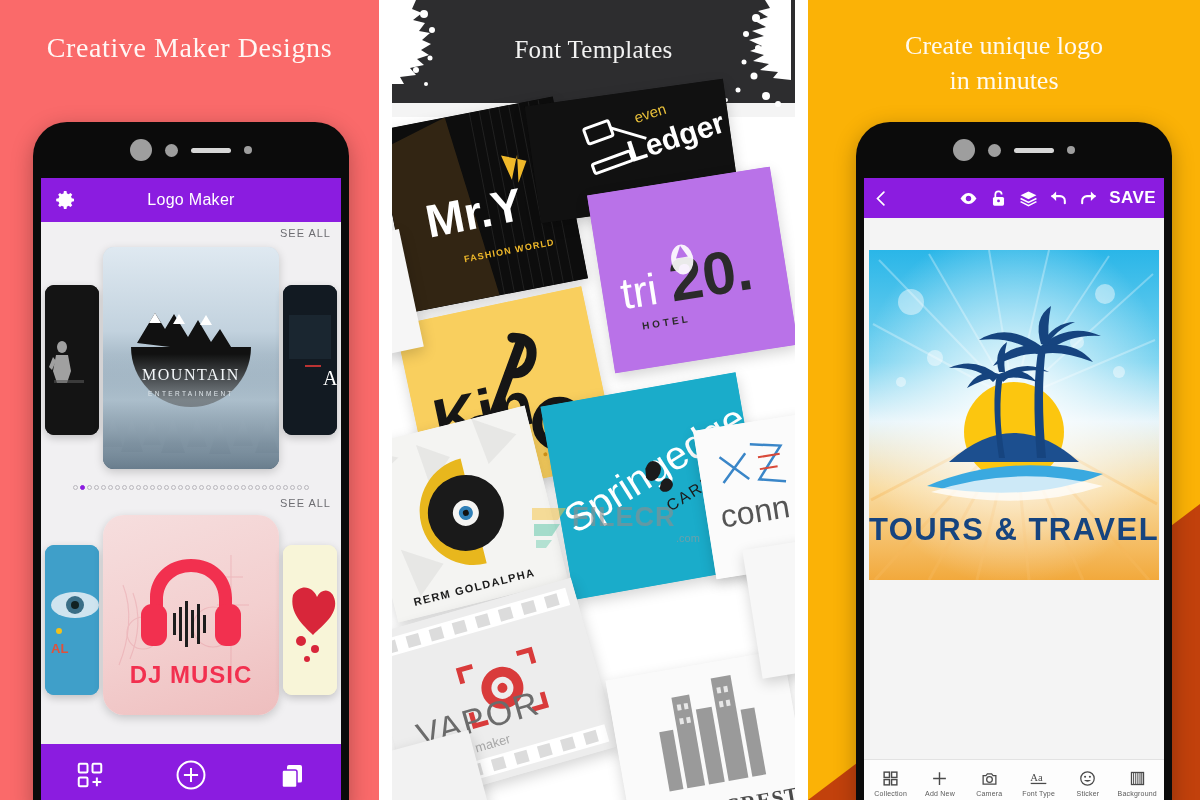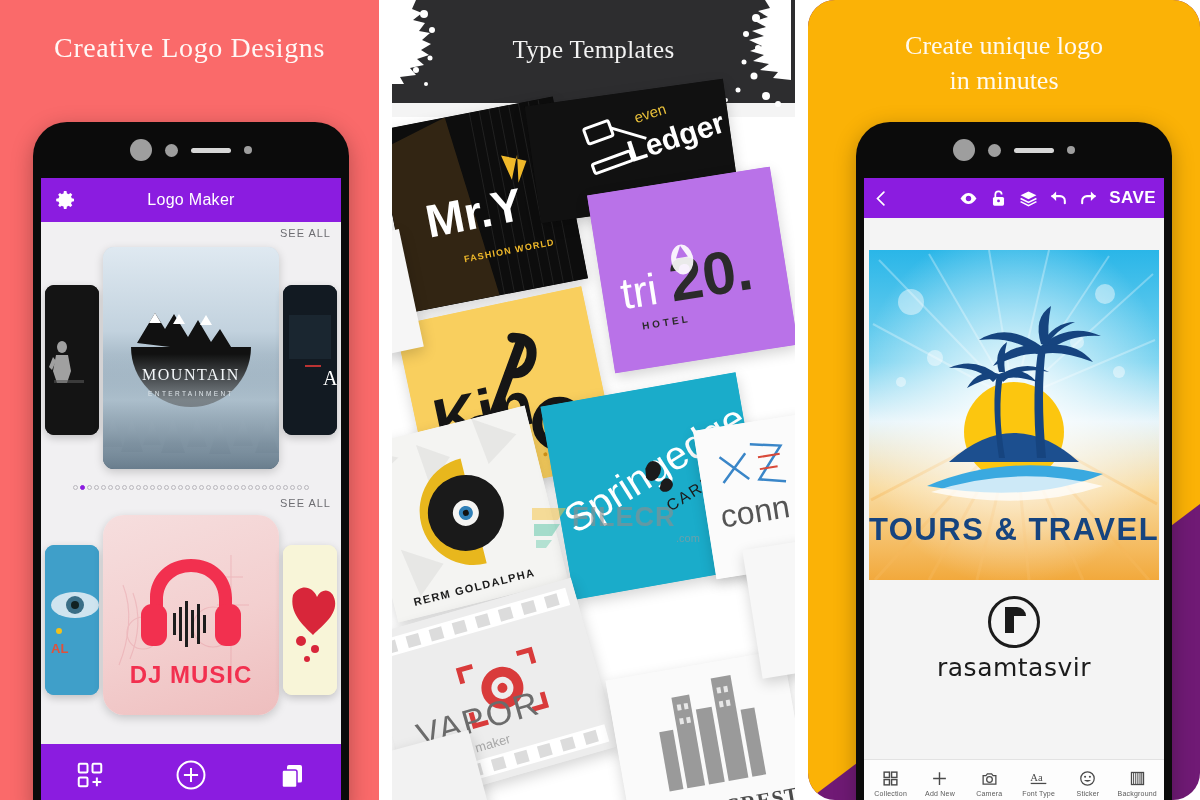--- a/index.html
+++ b/index.html
@@ -67,21 +67,21 @@
   .tiles{position:absolute;left:0;top:104px;width:403px;height:700px;}
   .tile{position:absolute;box-shadow:0 5px 14px rgba(0,0,0,.17);display:flex;align-items:center;
      justify-content:center;overflow:hidden;}
 
   .filecr{position:absolute;left:134px;top:498px;width:190px;height:62px;opacity:.62;}
   .filecr-txt{position:absolute;left:46px;top:4px;font-size:27px;font-weight:bold;color:#8e8e8e;letter-spacing:1px;}
   .filecr-com{position:absolute;left:150px;top:34px;font-size:11px;color:#9a9a9a;}
   .filecr-mark{position:absolute;left:4px;top:6px;width:40px;height:46px;}
 
   
-  .panel3{position:absolute;left:808px;top:0;width:392px;height:800px;overflow:hidden;background:#701a75;border-radius:27px;}
+  .panel3{position:absolute;left:808px;top:0;width:392px;height:800px;overflow:hidden;background:#c2410c;}
   .panel3-bg{position:absolute;inset:0;background:#fbb206;
      clip-path:polygon(0 0,100% 0,100% 63%,0 100%);}
   .p3-title{position:absolute;top:28px;left:0;width:392px;text-align:center;
      font-family:"Liberation Serif",serif;font-size:26px;color:#fffaf0;line-height:1.35;}
 
   .phone3{position:absolute;left:48px;top:122px;width:316px;height:690px;background:#0b0b0b;
      border-radius:34px 34px 10px 10px;box-shadow:0 6px 22px rgba(0,0,0,.28);overflow:hidden;}
   .screen3{position:absolute;left:8px;top:56px;right:8px;bottom:6px;background:#f4f4f4;overflow:hidden;}
   .editbar{height:40px;background:#8b1ce0;display:flex;align-items:center;padding:0 8px;gap:11px;}
   .editbar .spacer{flex:1 1 auto;}
@@ -102,21 +102,21 @@
   .nav3-ic{width:17px;height:17px;}
   .nav3-lb{font-size:7px;color:#5a5a5a;white-space:nowrap;letter-spacing:.2px;}
 </style>
 </head>
 <body>
 
 <div class="stage">
 
   <div class="panel1">
     <div class="panel1-bg"></div>
-    <div class="p1-title">Creative Logo Designs</div>
+    <div class="p1-title">Creative Maker Designs</div>
 
     <div class="phone1">
       <div class="notch">
         <div class="cam-lg"></div>
         <div class="cam-sm"></div>
         <div class="speaker"></div>
         <div class="cam-dot"></div>
       </div>
 
       <div class="screen1">
@@ -316,21 +316,21 @@
             <circle cx="358" cy="62" r="2.5"></circle>
               <circle cx="368" cy="76" r="3.5"></circle>
               <circle cx="352" cy="90" r="2.5"></circle>
             <circle cx="380" cy="96" r="4"></circle>
               <circle cx="392" cy="104" r="3"></circle>
               <circle cx="340" cy="100" r="2"></circle>
           </g>
           <path d="M0 103 l200 0 l-6 14 l-194 0z" fill="#ffffff" opacity=".95"></path>
           <path d="M200 103 l215 0 l0 14 l-120 0z" fill="#ffffff" opacity=".95"></path>
         </svg>
-        <div class="ribbon-title">Type Templates</div>
+        <div class="ribbon-title">Font Templates</div>
       </div>
     </div>
 
     <div class="tiles">
 
       <div class="tile" style="left:0px;top:8px;width:180px;height:185px;transform:rotate(-11deg);background:#0d0d0d;">
         <svg viewBox="0 0 180 185" width="180" height="185">
           <rect width="180" height="185" fill="#0d0d0d"></rect>
           <path d="M0 20 L70 0 L90 185 L0 185z" fill="#3a2a15" opacity=".85"></path>
           <g opacity=".25" stroke="#5d5d5d" stroke-width="1">
@@ -616,27 +616,20 @@
               <path d="M130 126 q-24 -20 -50 -8 q28 -2 44 14z"></path>
               <path d="M130 126 q26 -18 50 -4 q-28 -6 -46 10z"></path>
               <path d="M130 124 q-20 -6 -32 14 q22 -12 34 -10z"></path>
               <path d="M130 124 q22 -10 38 8 q-24 -8 -36 -2z"></path>
               <path d="M130 122 q-6 -20 8 -30 q-4 16 -2 30z"></path>
             </g>
             <text x="145" y="290" text-anchor="middle" fill="#16447f" font-family="Liberation Sans, sans-serif" font-size="31" font-weight="bold" letter-spacing="1.5">TOURS &amp; TRAVEL</text>
           </svg>
         </div>
 
-        <div class="wm">
-          <div class="wm-logo">
-            <div class="wm-r"></div>
-            <div class="wm-r2"></div>
-          </div>
-          <div class="wm-text">rasamtasvir</div>
-        </div>
 
         <div class="navbar3">
           <div class="nav3-item">
             <svg class="nav3-ic" viewBox="0 0 24 24">
               <g fill="none" stroke="#4a4a4a" stroke-width="2">
                 <rect x="3" y="3" width="7.5" height="7.5"></rect>
                   <rect x="13.5" y="3" width="7.5" height="7.5"></rect>
                 <rect x="3" y="13.5" width="7.5" height="7.5"></rect>
                   <rect x="13.5" y="13.5" width="7.5" height="7.5"></rect>
               </g>

